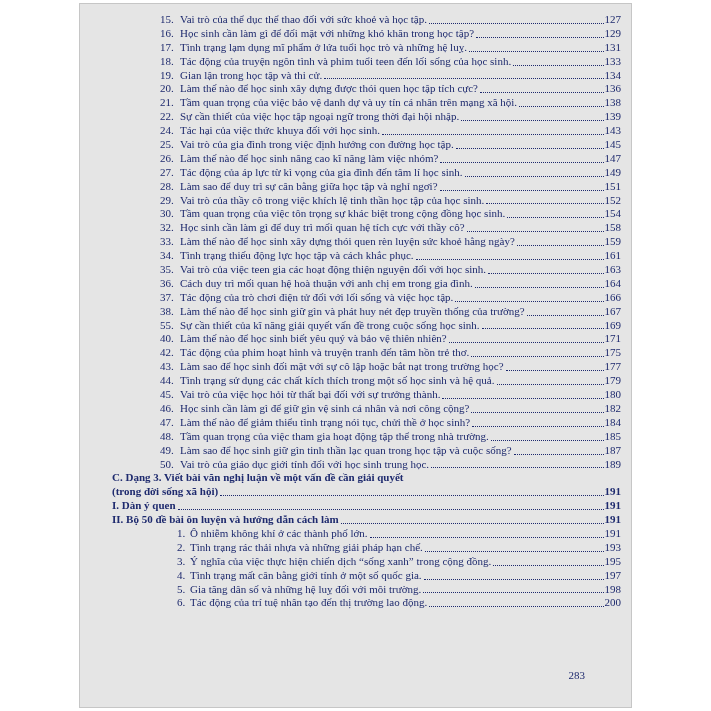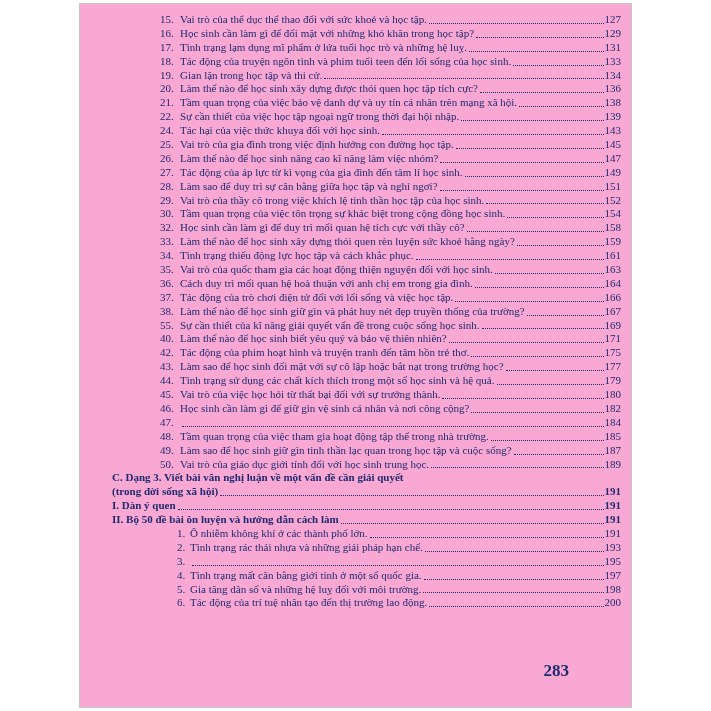--- a/index.html
+++ b/index.html
@@ -8,21 +8,21 @@
     background: #ffffff;
     width: 711px;
     height: 711px;
     overflow: hidden;
   }
   .page {
     position: relative;
     width: 553px;
     height: 705px;
     margin: 3px auto 0 auto;
-    background: #f9a8d4;
+    background: #e5e5e5;
     border: 1px solid #c6c6c6;
     box-sizing: border-box;
     color: #1e2a6e;
     font-family: "Liberation Serif", "DejaVu Serif", serif;
     font-size: 11px;
   }
   .content { padding: 9px 10px 0 0; }
   .list.main { padding-left: 80px; }
   .headings { padding-left: 32px; }
   .list.sub { padding-left: 97px; }
@@ -39,24 +39,24 @@
   .dots {
     flex: 1 1 auto;
     min-width: 6px;
     border-bottom: 1.4px dotted currentColor;
     margin: 0 1px 3px 2px;
   }
   .pg { flex: 0 0 auto; }
   .bold { font-weight: bold; }
   .footer-page {
     position: absolute;
-    right: 62px;
+    right: 46px;
     bottom: 26px;
-    font-weight: bold;
-    font-size: 17px;
+    font-weight: normal;
+    font-size: 11px;
   }
 </style>
 </head>
 <body>
 
 <div class="page" style="color: rgb(30, 42, 110);">
   <div class="content">
 
     <div id="main-list" class="list main">
         <div class="row">
@@ -162,21 +162,21 @@
           <span class="pg">159</span>
         </div>
         <div class="row">
           <span class="num">34.</span>
           <span class="title">Tình trạng thiếu động lực học tập và cách khắc phục.</span>
           <span class="dots"></span>
           <span class="pg">161</span>
         </div>
         <div class="row">
           <span class="num">35.</span>
-          <span class="title">Vai trò của quốc tham gia các hoạt động thiện nguyện đối với học sinh.</span>
+          <span class="title">Vai trò của việc teen gia các hoạt động thiện nguyện đối với học sinh.</span>
           <span class="dots"></span>
           <span class="pg">163</span>
         </div>
         <div class="row">
           <span class="num">36.</span>
           <span class="title">Cách duy trì mối quan hệ hoà thuận với anh chị em trong gia đình.</span>
           <span class="dots"></span>
           <span class="pg">164</span>
         </div>
         <div class="row">
@@ -228,20 +228,21 @@
           <span class="pg">180</span>
         </div>
         <div class="row">
           <span class="num">46.</span>
           <span class="title">Học sinh cần làm gì để giữ gìn vệ sinh cá nhân và nơi công cộng?</span>
           <span class="dots"></span>
           <span class="pg">182</span>
         </div>
         <div class="row">
           <span class="num">47.</span>
+          <span class="title">Làm thế nào để giảm thiểu tình trạng nói tục, chửi thề ở học sinh?</span>
           <span class="dots"></span>
           <span class="pg">184</span>
         </div>
         <div class="row">
           <span class="num">48.</span>
           <span class="title">Tầm quan trọng của việc tham gia hoạt động tập thể trong nhà trường.</span>
           <span class="dots"></span>
           <span class="pg">185</span>
         </div>
         <div class="row">
@@ -287,20 +288,21 @@
           <span class="pg">191</span>
         </div>
         <div class="row">
           <span class="num">2.</span>
           <span class="title">Tình trạng rác thải nhựa và những giải pháp hạn chế.</span>
           <span class="dots"></span>
           <span class="pg">193</span>
         </div>
         <div class="row">
           <span class="num">3.</span>
+          <span class="title">Ý nghĩa của việc thực hiện chiến dịch “sống xanh” trong cộng đồng.</span>
           <span class="dots"></span>
           <span class="pg">195</span>
         </div>
         <div class="row">
           <span class="num">4.</span>
           <span class="title">Tình trạng mất cân bằng giới tính ở một số quốc gia.</span>
           <span class="dots"></span>
           <span class="pg">197</span>
         </div>
         <div class="row">

